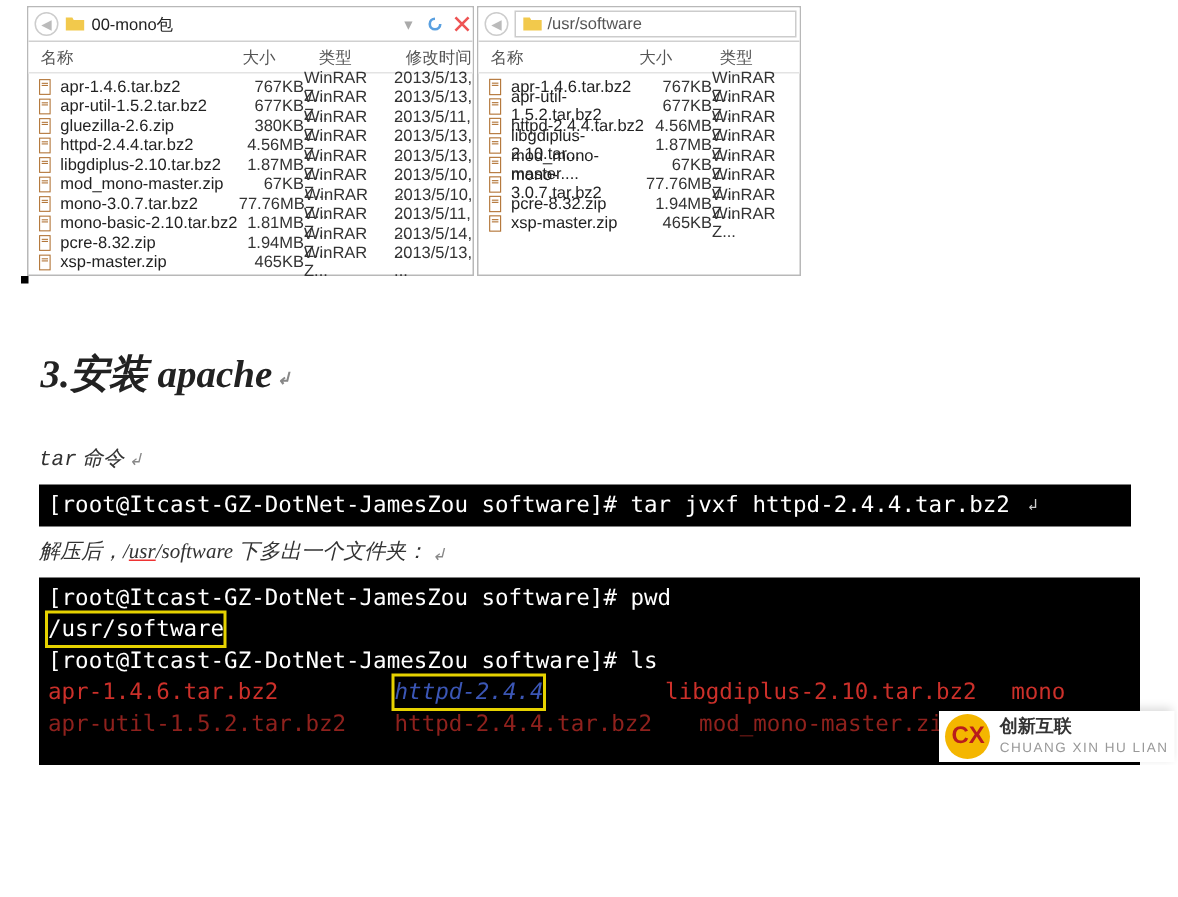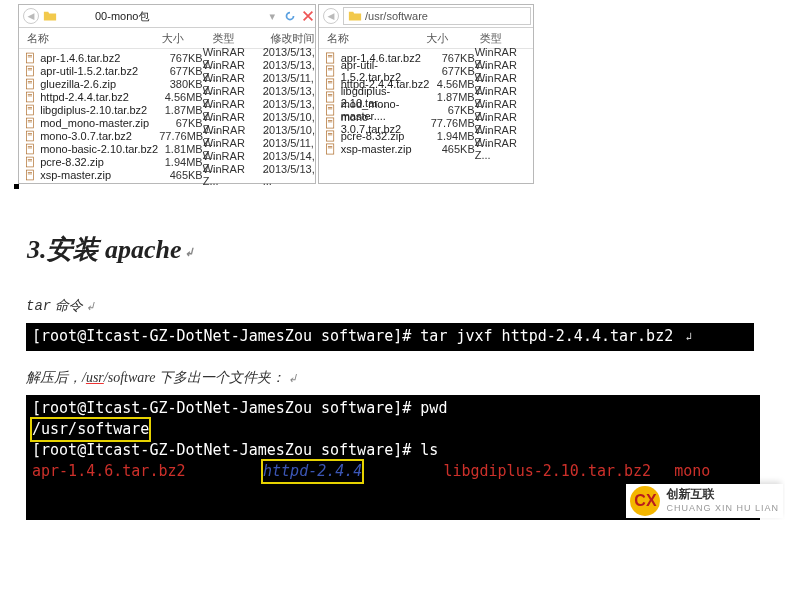--- a/index.html
+++ b/index.html
@@ -7,21 +7,21 @@
 
   
   .explorer-wrap { display:flex; gap:2px; margin:4px 0 0 18px; }
   .pane { border:1px solid #b8b8b8; background:#fff; }
   .pane.left { width:296px; }
   .pane.right { width:214px; }
 
   .addrbar { height:22px; border-bottom:1px solid #d0d0d0; background:#fff; display:flex; align-items:center; padding-left:4px; gap:4px; }
   .nav-arrow { width:14px; height:14px; border-radius:50%; background:#fff; border:1px solid #ccc; display:flex; align-items:center; justify-content:center; font-size:9px; color:#bbb; }
   .folder-icon { width:14px; height:14px; }
-  .addr-text { font-size:11px; color:#222;margin-left:34px; }
+  .addr-text { font-size:11px; color:#222; }
   .input-box { flex:1; border:1px solid #ccc; height:16px; margin-right:2px; display:flex; align-items:center; padding-left:4px; font-size:11px; }
 
   .headers { display:flex; border-bottom:1px solid #e3e3e3; background:#fff; height:20px; align-items:center; }
   .headers span { font-size:11px; color:#555; padding-left:8px; }
   .hdr-name.left { width:142px; } .hdr-size.left { width:48px; } .hdr-type.left { width:56px; } .hdr-date.left{ width:50px;}
   .hdr-name.right { width:96px; } .hdr-size.right { width:48px; } .hdr-type.right { width:56px; }
 
   .files { padding:2px 0; }
   .frow { display:flex; align-items:center; height:13px; padding-left:6px; }
   .ficon { width:12px; height:12px; margin-right:4px; }
@@ -34,21 +34,21 @@
   
   .bullet-row { display:flex; }
   .bullet { width:5px; height:5px; background:#000; margin:0 8px 0 14px; }
 
   .h3 { font-family: Georgia, "STKaiti", serif; font-style:italic; font-size:26px; margin:48px 0 0 0; font-weight:bold; color:#222;}
   .h4 { font-size:14px; font-weight:bold; margin:50px 0 0 0; color:#000;}
   .h4 .underline { text-decoration:underline; text-decoration-color:#e33; }
   .cursor-sym { color:#888; font-size:11px; margin-left:3px; vertical-align:middle;}
 
   .para { margin:30px 0 0 26px; font-size:14px; font-family:"SimSun","STSong",serif;font-style:italic; }
-  .para.small { margin-top:18px; }
+  .para.small { margin-top:8px; }
   .underline-red { text-decoration:underline; text-decoration-color:#e33; }
 
   
   .term { background:#000; color:#fff; font-family:"Lucida Console","DejaVu Sans Mono",monospace; font-size:15px; line-height:21px; padding:3px 8px 4px 6px; margin:8px 0 0 26px; }
   .term.one { width:714px; }
   .term.two { width:720px; height:118px; }
   .term .yellow-box { outline:2px solid #e6d200; display:inline-block; }
   .term .red { color:#cc302a; }
   .term .blue { color:#3b56b5; font-style:italic; }
   .prompt { color:#fff; }
@@ -337,20 +337,25 @@
     <div>
       <span class="prompt">[root@Itcast-GZ-DotNet-JamesZou software]#</span>
       <span>ls</span>
     </div>
     <div>
       <span class="red" style="display:inline-block;width:222px">apr-1.4.6.tar.bz2</span>
       <span class="yellow-box"><span class="blue">httpd-2.4.4</span></span>
       <span class="red" style="margin-left:72px">libgdiplus-2.10.tar.bz2</span>
       <span class="red" style="margin-left:14px">mono</span>
     </div>
+    <div>
+      <span class="dim" style="display:inline-block;width:222px">apr-util-1.5.2.tar.bz2</span>
+      <span class="dim" style="display:inline-block;width:194px">httpd-2.4.4.tar.bz2</span>
+      <span class="dim">mod_mono-master.zi</span>
+    </div>
   </div>
 
   <div class="watermark">
     <div class="wm-logo">CX</div>
     <div class="wm-text">
       <span>创新互联</span>
       <span class="wm-sub">CHUANG XIN HU LIAN</span>
     </div>
   </div>
 </div>

